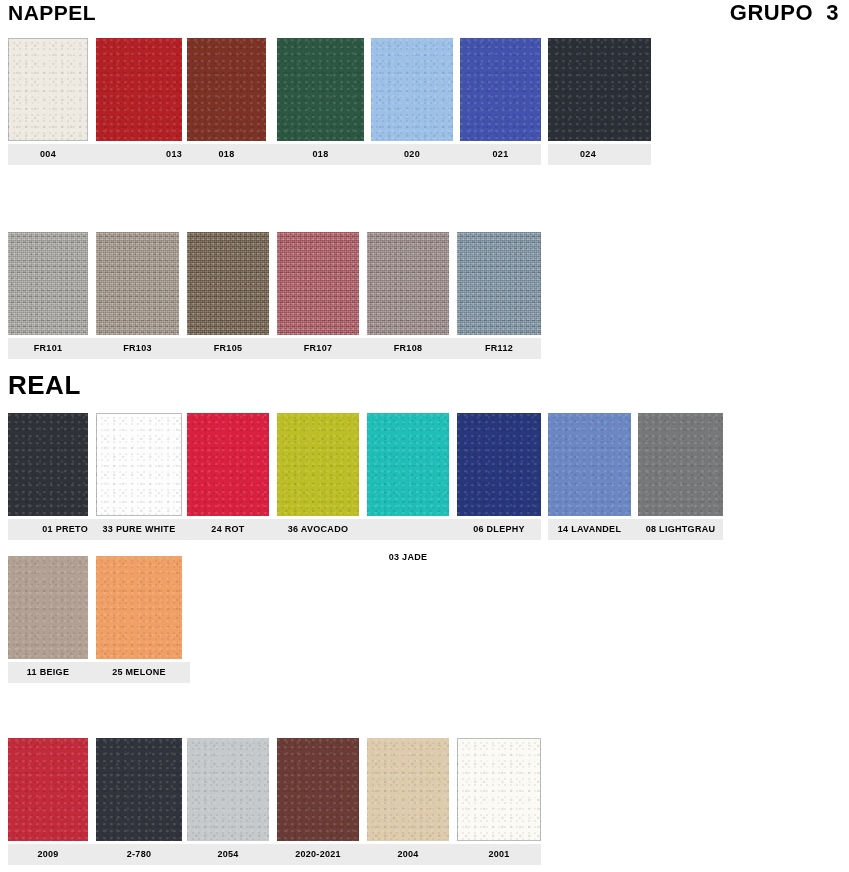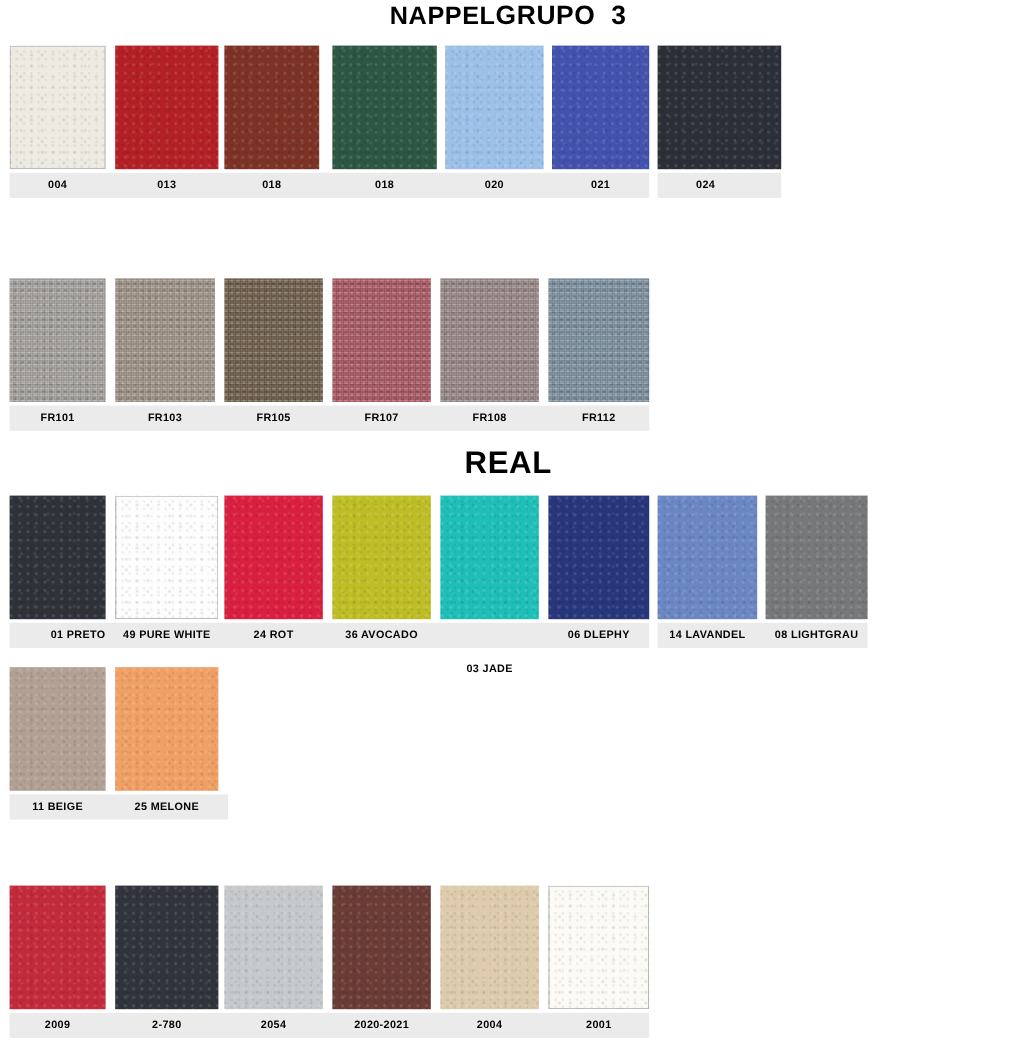--- a/index.html
+++ b/index.html
@@ -17,21 +17,21 @@
   }
 
   .page { position: relative; width: 849px; height: 872px; }
 
   
   .section-head {
     position: absolute;
     left: 8px;
     right: 8px;
     display: flex;
-    justify-content: center;
+    justify-content: space-between;
     align-items: baseline;
   }
   .section-title {
     font-weight: bold;
     letter-spacing: 0.5px;
     white-space: pre;
     line-height: 1;
   }
   .t-nappel  { font-size: 21px; }
   .t-relife  { font-size: 19px; }
@@ -125,21 +125,21 @@
     <div class="swatch grain" style="left:96px;width:86px;background-color:#b32025;"></div>
     <div class="swatch grain" style="left:187px;width:79px;background-color:#7c3326;"></div>
     <div class="swatch grain" style="left:277px;width:87px;background-color:#2c5742;"></div>
     <div class="swatch grain" style="left:371px;width:82px;background-color:#9cc0e8;"></div>
     <div class="swatch grain" style="left:460px;width:81px;background-color:#4352ad;"></div>
     <div class="swatch grain" style="left:548px;width:103px;background-color:#2b3038;"></div>
   </div>
   <div class="label-bar" style="top:144px;left:8px;width:533px;"></div>
   <div class="label-bar" style="top:144px;left:548px;width:103px;"></div>
   <div class="label-cell" style="top:144px;left:8px;width:80px;">004</div>
-  <div class="label-cell" style="top:144px;left:96px;width:86px;">013</div>
+  <div class="label-cell" style="top:144px;left:96px;width:86px;text-align:right;">013</div>
   <div class="label-cell" style="top:144px;left:187px;width:79px;">018</div>
   <div class="label-cell" style="top:144px;left:277px;width:87px;">018</div>
   <div class="label-cell" style="top:144px;left:371px;width:82px;">020</div>
   <div class="label-cell" style="top:144px;left:460px;width:81px;">021</div>
   <div class="label-cell" style="top:144px;left:548px;width:80px;">024</div>
 
   <div class="swatch-row" style="top:232px;">
     <div class="swatch melange" style="left:8px;width:80px;background-color:#a9a6a3;"></div>
     <div class="swatch melange" style="left:96px;width:83px;background-color:#a39689;"></div>
     <div class="swatch melange" style="left:187px;width:82px;background-color:#6f5d49;"></div>
@@ -165,21 +165,21 @@
     <div class="swatch grain" style="left:187px;width:82px;background-color:#da2040;"></div>
     <div class="swatch grain" style="left:277px;width:82px;background-color:#bdbe26;"></div>
     <div class="swatch grain" style="left:367px;width:82px;background-color:#1fbfb8;"></div>
     <div class="swatch grain" style="left:457px;width:84px;background-color:#28367c;"></div>
     <div class="swatch grain" style="left:548px;width:83px;background-color:#6b87c4;"></div>
     <div class="swatch grain" style="left:638px;width:85px;background-color:#77787a;"></div>
   </div>
   <div class="label-bar" style="top:519px;left:8px;width:533px;"></div>
   <div class="label-bar" style="top:519px;left:548px;width:175px;"></div>
   <div class="label-cell" style="top:519px;left:8px;width:80px;text-align:right;">01 PRETO</div>
-  <div class="label-cell" style="top:519px;left:94px;width:90px;">49 PURE WHITE</div>
+  <div class="label-cell" style="top:519px;left:94px;width:90px;">33 PURE WHITE</div>
   <div class="label-cell" style="top:519px;left:187px;width:82px;">24 ROT</div>
   <div class="label-cell" style="top:519px;left:275px;width:86px;">36 AVOCADO</div>
   <div class="label-cell" style="top:519px;left:367px;width:82px;margin-top:28px;">03 JADE</div>
   <div class="label-cell" style="top:519px;left:457px;width:84px;">06 DLEPHY</div>
   <div class="label-cell" style="top:519px;left:546px;width:87px;">14 LAVANDEL</div>
   <div class="label-cell" style="top:519px;left:636px;width:89px;">08 LIGHTGRAU</div>
 
   <div class="swatch-row" style="top:556px;">
     <div class="swatch grain" style="left:8px;width:80px;background-color:#b2a094;"></div>
     <div class="swatch grain" style="left:96px;width:86px;background-color:#f0a065;"></div>

